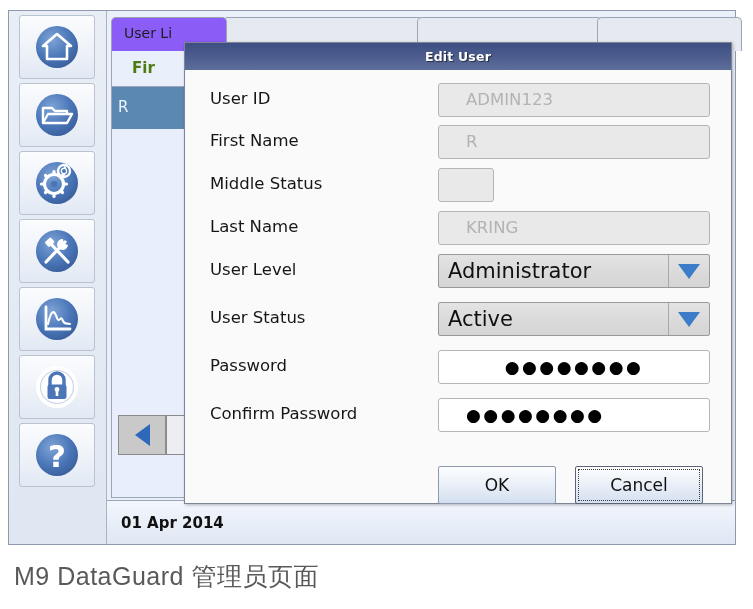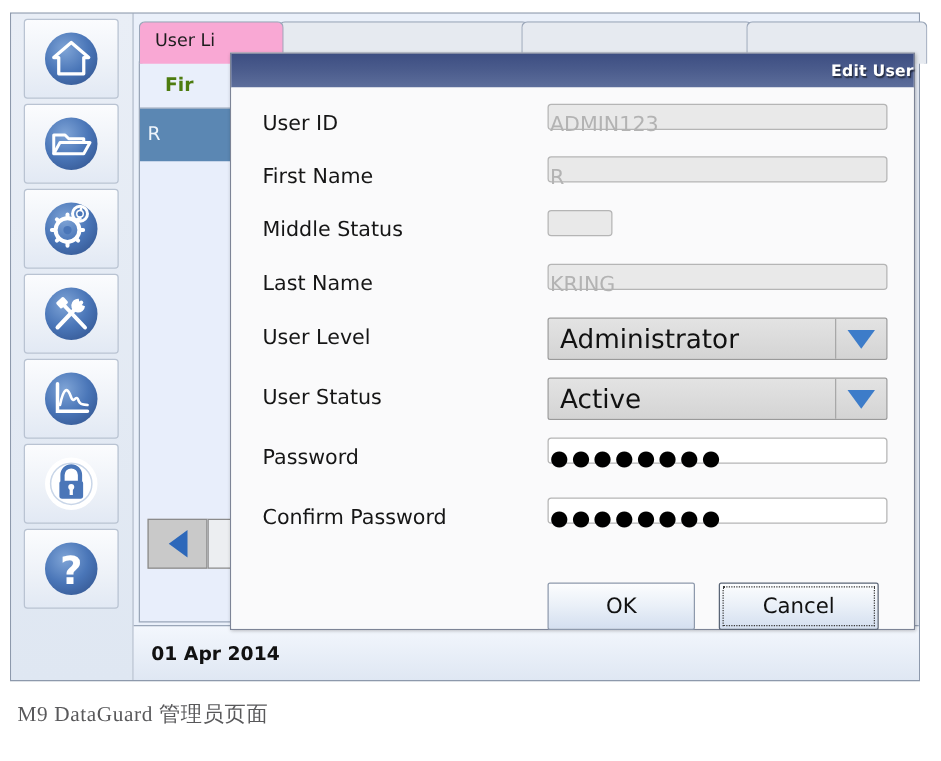--- a/index.html
+++ b/index.html
@@ -77,21 +77,21 @@
     border: 1px solid #9aa6b8;
     border-bottom: none;
     border-radius: 5px 5px 0 0;
     box-sizing: border-box;
     font-size: 14px;
     color: #1d1d1d;
     padding: 7px 10px 0 12px;
     white-space: nowrap;
     overflow: hidden;
   }
-  .tab.t1 { left: 4px;   width: 116px; background:#f9a8d4; z-index:3; }
+  .tab.t1 { left: 4px;   width: 116px; background:#8b5cf6; z-index:3; }
   .tab.t2 { left: 116px; width: 200px; background:#e6eaf0; z-index:2; }
   .tab.t3 { left: 310px; width: 185px; background:#e6eaf0; z-index:2; }
   .tab.t4 { left: 490px; width: 145px; background:#e6eaf0; z-index:2; }
 
   .grid-area {
     position: absolute;
     left: 4px;
     top: 38px;
     right: 4px;
     bottom: 46px;
@@ -196,21 +196,21 @@
     box-sizing: border-box;
     box-shadow: 1px 1px 3px rgba(0,0,0,0.28);
     z-index: 50;
   }
   .dlg-title {
     height: 27px;
     background: linear-gradient(to bottom, #3d4e82 0%, #4a5b8c 45%, #5d6e9b 100%);
     color: #ffffff;
     font-size: 12.5px;
     font-weight: bold;
-    text-align: right;
+    text-align: center;
     line-height: 27px;
     letter-spacing: 0.2px;
     text-shadow: 1px 1px 1px rgba(0,0,0,0.55);
   }
   .dlg-body {
     position: relative;
     height: calc(100% - 27px);
     background: #fafafb;
   }
   .frow {
@@ -223,26 +223,26 @@
     position: absolute;
     left: 25px;
     top: 9px;
     font-size: 16.5px;
     color: #161616;
   }
   .finput {
     position: absolute;
     left: 253px;
     width: 272px;
-    height: 21px;
+    height: 34px;
     box-sizing: border-box;
     border: 1px solid #b5b5b5;
     border-radius: 3px;
     font-size: 16.5px;
-    padding: 0 1px;
+    padding: 0 27px;
     line-height: 32px;
   }
   .finput.disabled {
     background: #e9e9e9;
     color: #b3b3b3;
   }
   .finput.narrow { width: 52px; }
   .finput.pwd {
     background: #ffffff;
     color: #000;
@@ -309,23 +309,23 @@
     left: 2px; top: 2px; right: 2px; bottom: 2px;
     border: 1px dotted #3a3a3a;
     pointer-events: none;
   }
 
   
   .caption {
     position: absolute;
     left: 14px;
     top: 560px;
-    font-size: 17px;
+    font-size: 25px;
     color: #59595b;
-    font-family: Liberation Serif, serif;
+    font-family: Liberation Sans, sans-serif;
     letter-spacing: 0.5px;
   }
 </style>
 </head>
 <body>
 
 <div id="root">
 
   <div class="device">
 
@@ -498,21 +498,21 @@
         <div class="frow" style="top:229px;">
           <div class="flabel">User Status</div>
           <div class="fselect" style="top:3px;">
             <span>Active</span>
             <span class="arrowbox">
               <span class="tri-down"></span>
             </span>
           </div>
         </div>
 
-        <div class="frow" style="top:277px;">
+        <div class="frow" style="top:277px;text-align:center;">
           <div class="flabel">Password</div>
           <div class="finput pwd" style="top:3px;">●●●●●●●●</div>
         </div>
 
         <div class="frow" style="top:325px;">
           <div class="flabel">Confirm Password</div>
           <div class="finput pwd" style="top:3px;">●●●●●●●●</div>
         </div>
 
         <div class="dlg-btn ok">OK</div>

